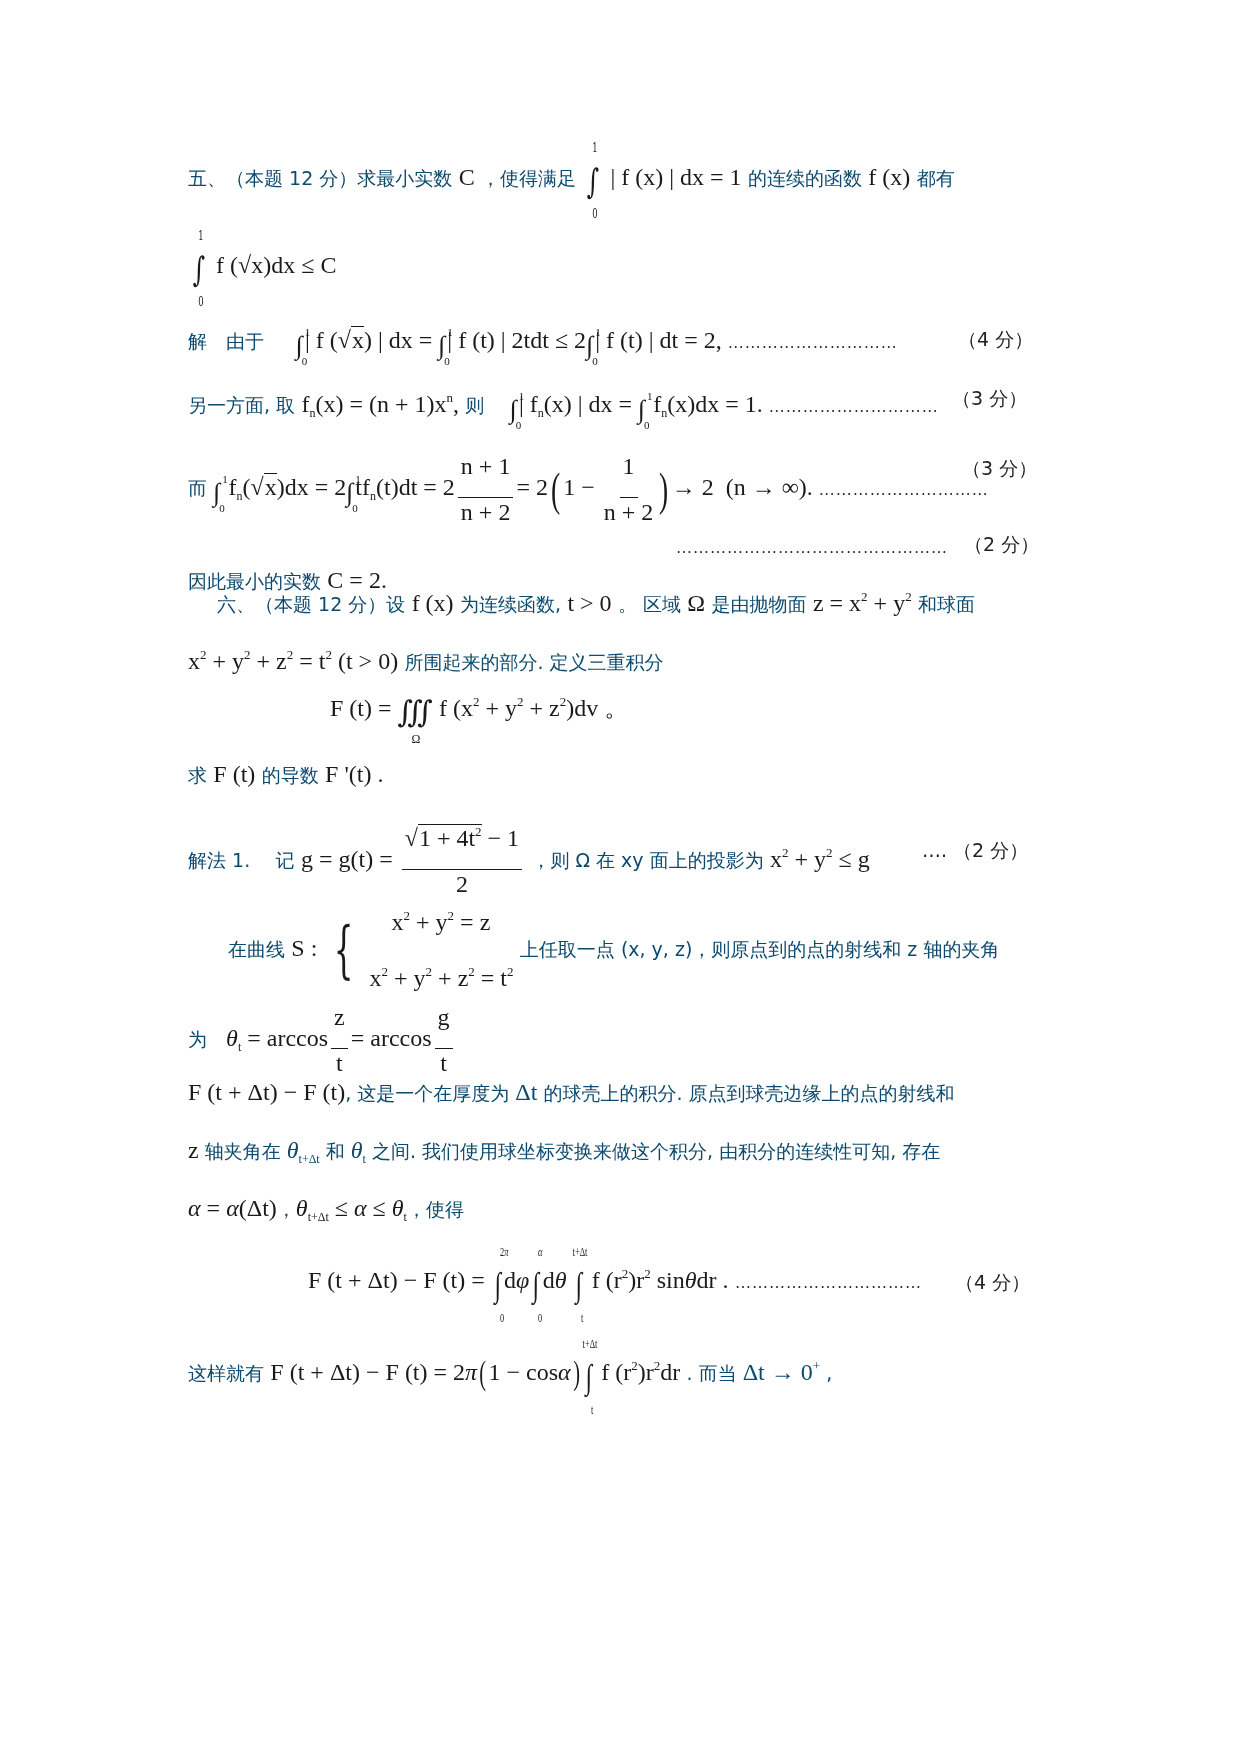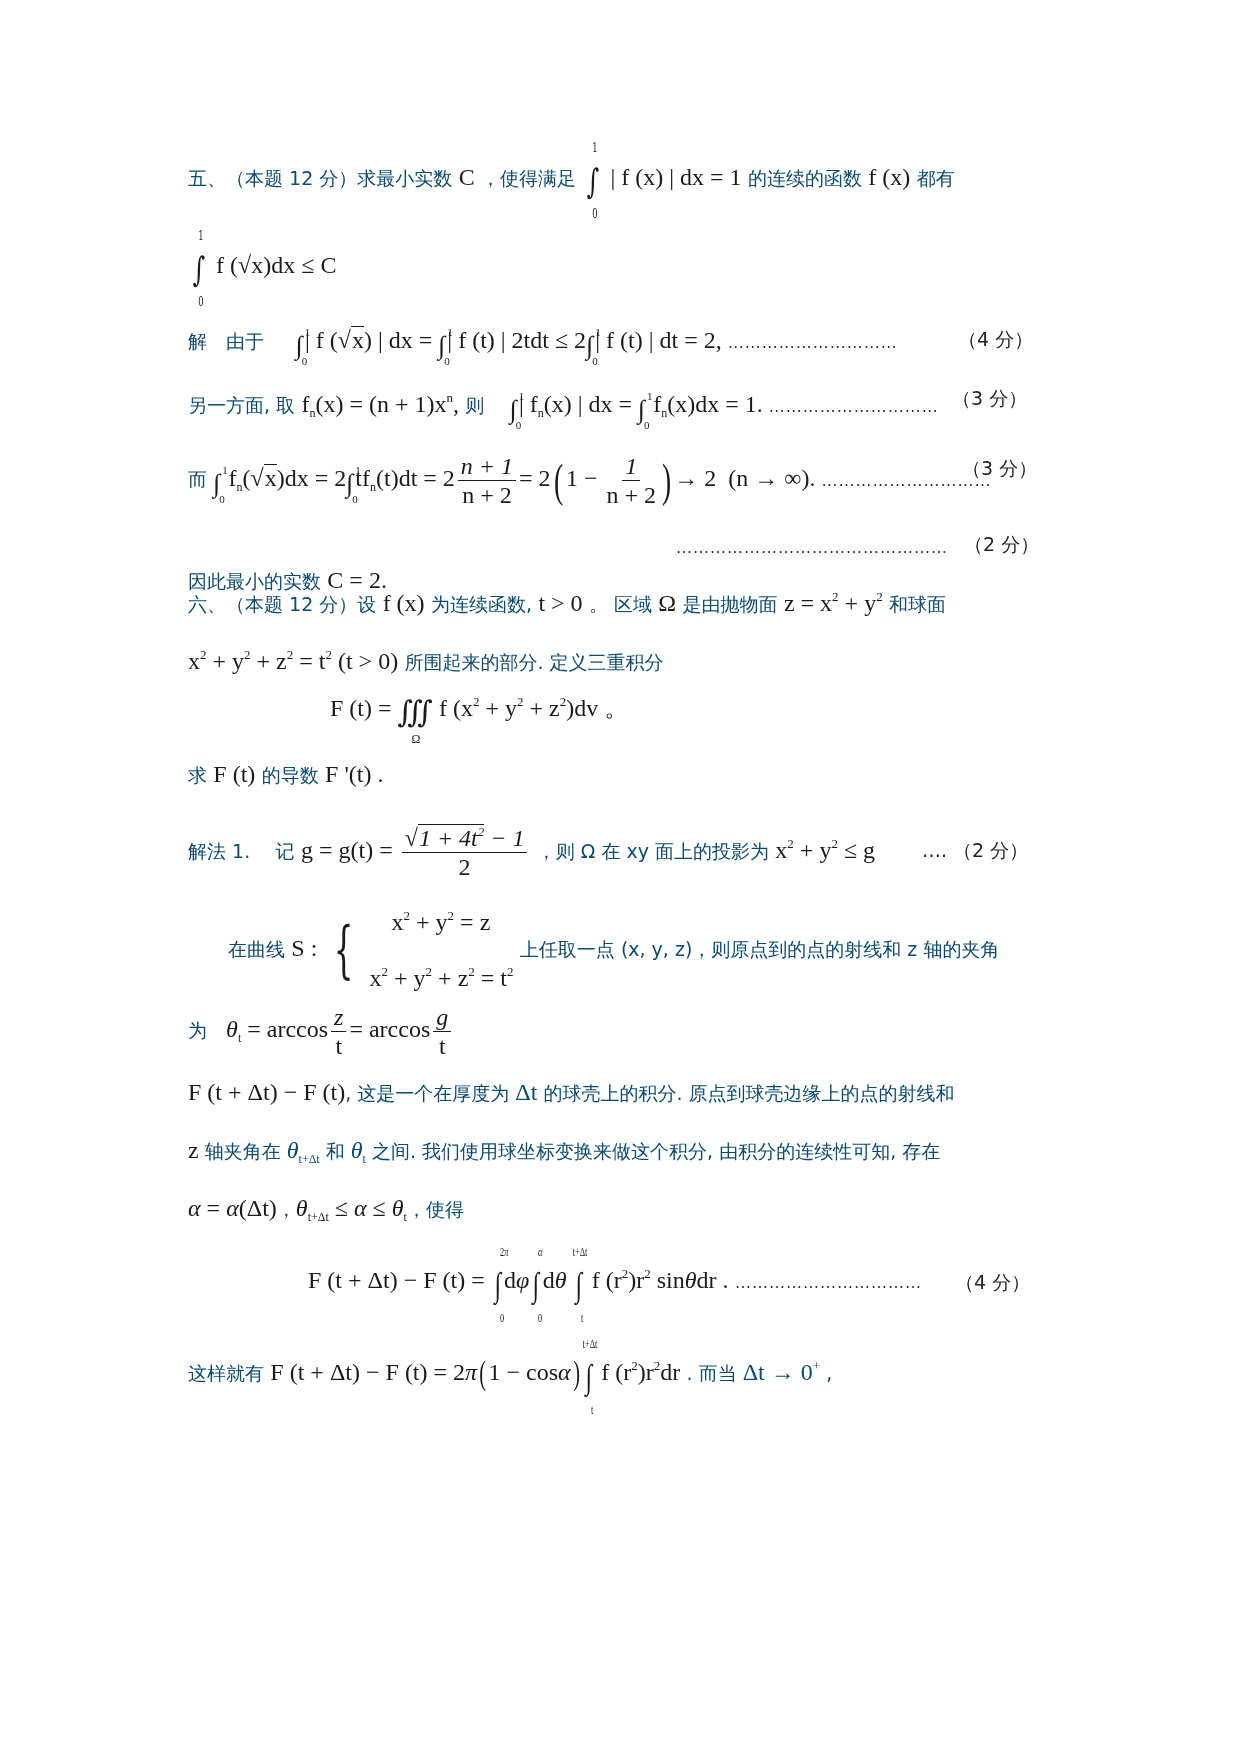--- a/index.html
+++ b/index.html
@@ -12,21 +12,21 @@
   sup { font-size: 13px; vertical-align: 10px; line-height: 0; }
   sub { font-size: 12px; vertical-align: -5px; line-height: 0; }
   .int { display: inline-block; position: relative; font-size: 34px; vertical-align: -8px; margin: 0 2px; transform: scaleX(0.7); }
   .lim { position: absolute; font-size: 12px; left: 8px; }
   .lim.up { top: -22px; }
   .lim.lo { bottom: -22px; }
   .intS { display: inline-block; position: relative; font-size: 26px; vertical-align: -6px; margin-right: 2px; }
   .intS .sup { position: absolute; font-size: 11px; top: -6px; left: 9px; }
   .intS .sub { position: absolute; font-size: 11px; bottom: -8px; left: 6px; }
   .frac { display: inline-flex; flex-direction: column; align-items: center; vertical-align: middle; margin: 0 3px; }
-  .frac .num { border-bottom: 1.4px solid #1a1a1a; padding: 0 3px 2px; font-style: italic; }
+  .frac .num { border-bottom: 1.4px solid #1a1a1a; padding: 0 3px 19px; }
   .frac .den { padding-top: 2px; }
   .dots { font-family: "Liberation Serif", serif; font-size: 16px; letter-spacing: 1px; color: #222; }
   .score { position: absolute; white-space: nowrap; font-family: "DejaVu Sans", sans-serif; font-size: 19px; color: #222; }
   .sqrt { border-top: 1.4px solid #1a1a1a; padding-left: 1px; }
   .brace { font-size: 62px; font-weight: 100; display: inline-block; vertical-align: middle; transform: scaleX(0.5); }
   .cases { display: inline-flex; flex-direction: column; vertical-align: middle; gap: 32px; }
   .big-paren { font-size: 46px; font-weight: 100; vertical-align: -10px; transform: scaleX(0.6); display: inline-block; }
 </style>
 </head>
 <body>
@@ -87,21 +87,21 @@
 
 <div class="line" style="top:532px;margin-top:36px;">
   <span class="cjk">因此最小的实数</span>
   <span class="m">C = 2.</span>
 </div>
 <div class="line" style="left:676px; top:536px;">
   <span class="dots">…………………………………………</span>
 </div>
 <div class="score" style="left:964px; top:532px;">（2 分）</div>
 
-<div class="line" style="top:591px;">
+<div class="line" style="top:591px;margin-left:29px;">
   <span class="cjk">六、（本题  12  分）设</span>
   <span class="m">f (x)</span>
   <span class="cjk">为连续函数,</span>
   <span class="m">t &gt; 0</span>
   <span class="cjk">。 区域</span>
   <span class="m">Ω</span>
   <span class="cjk">是由抛物面</span>
   <span class="m">z = x<sup>2</sup> + y<sup>2</sup></span>
   <span class="cjk">和球面</span>
 </div>

